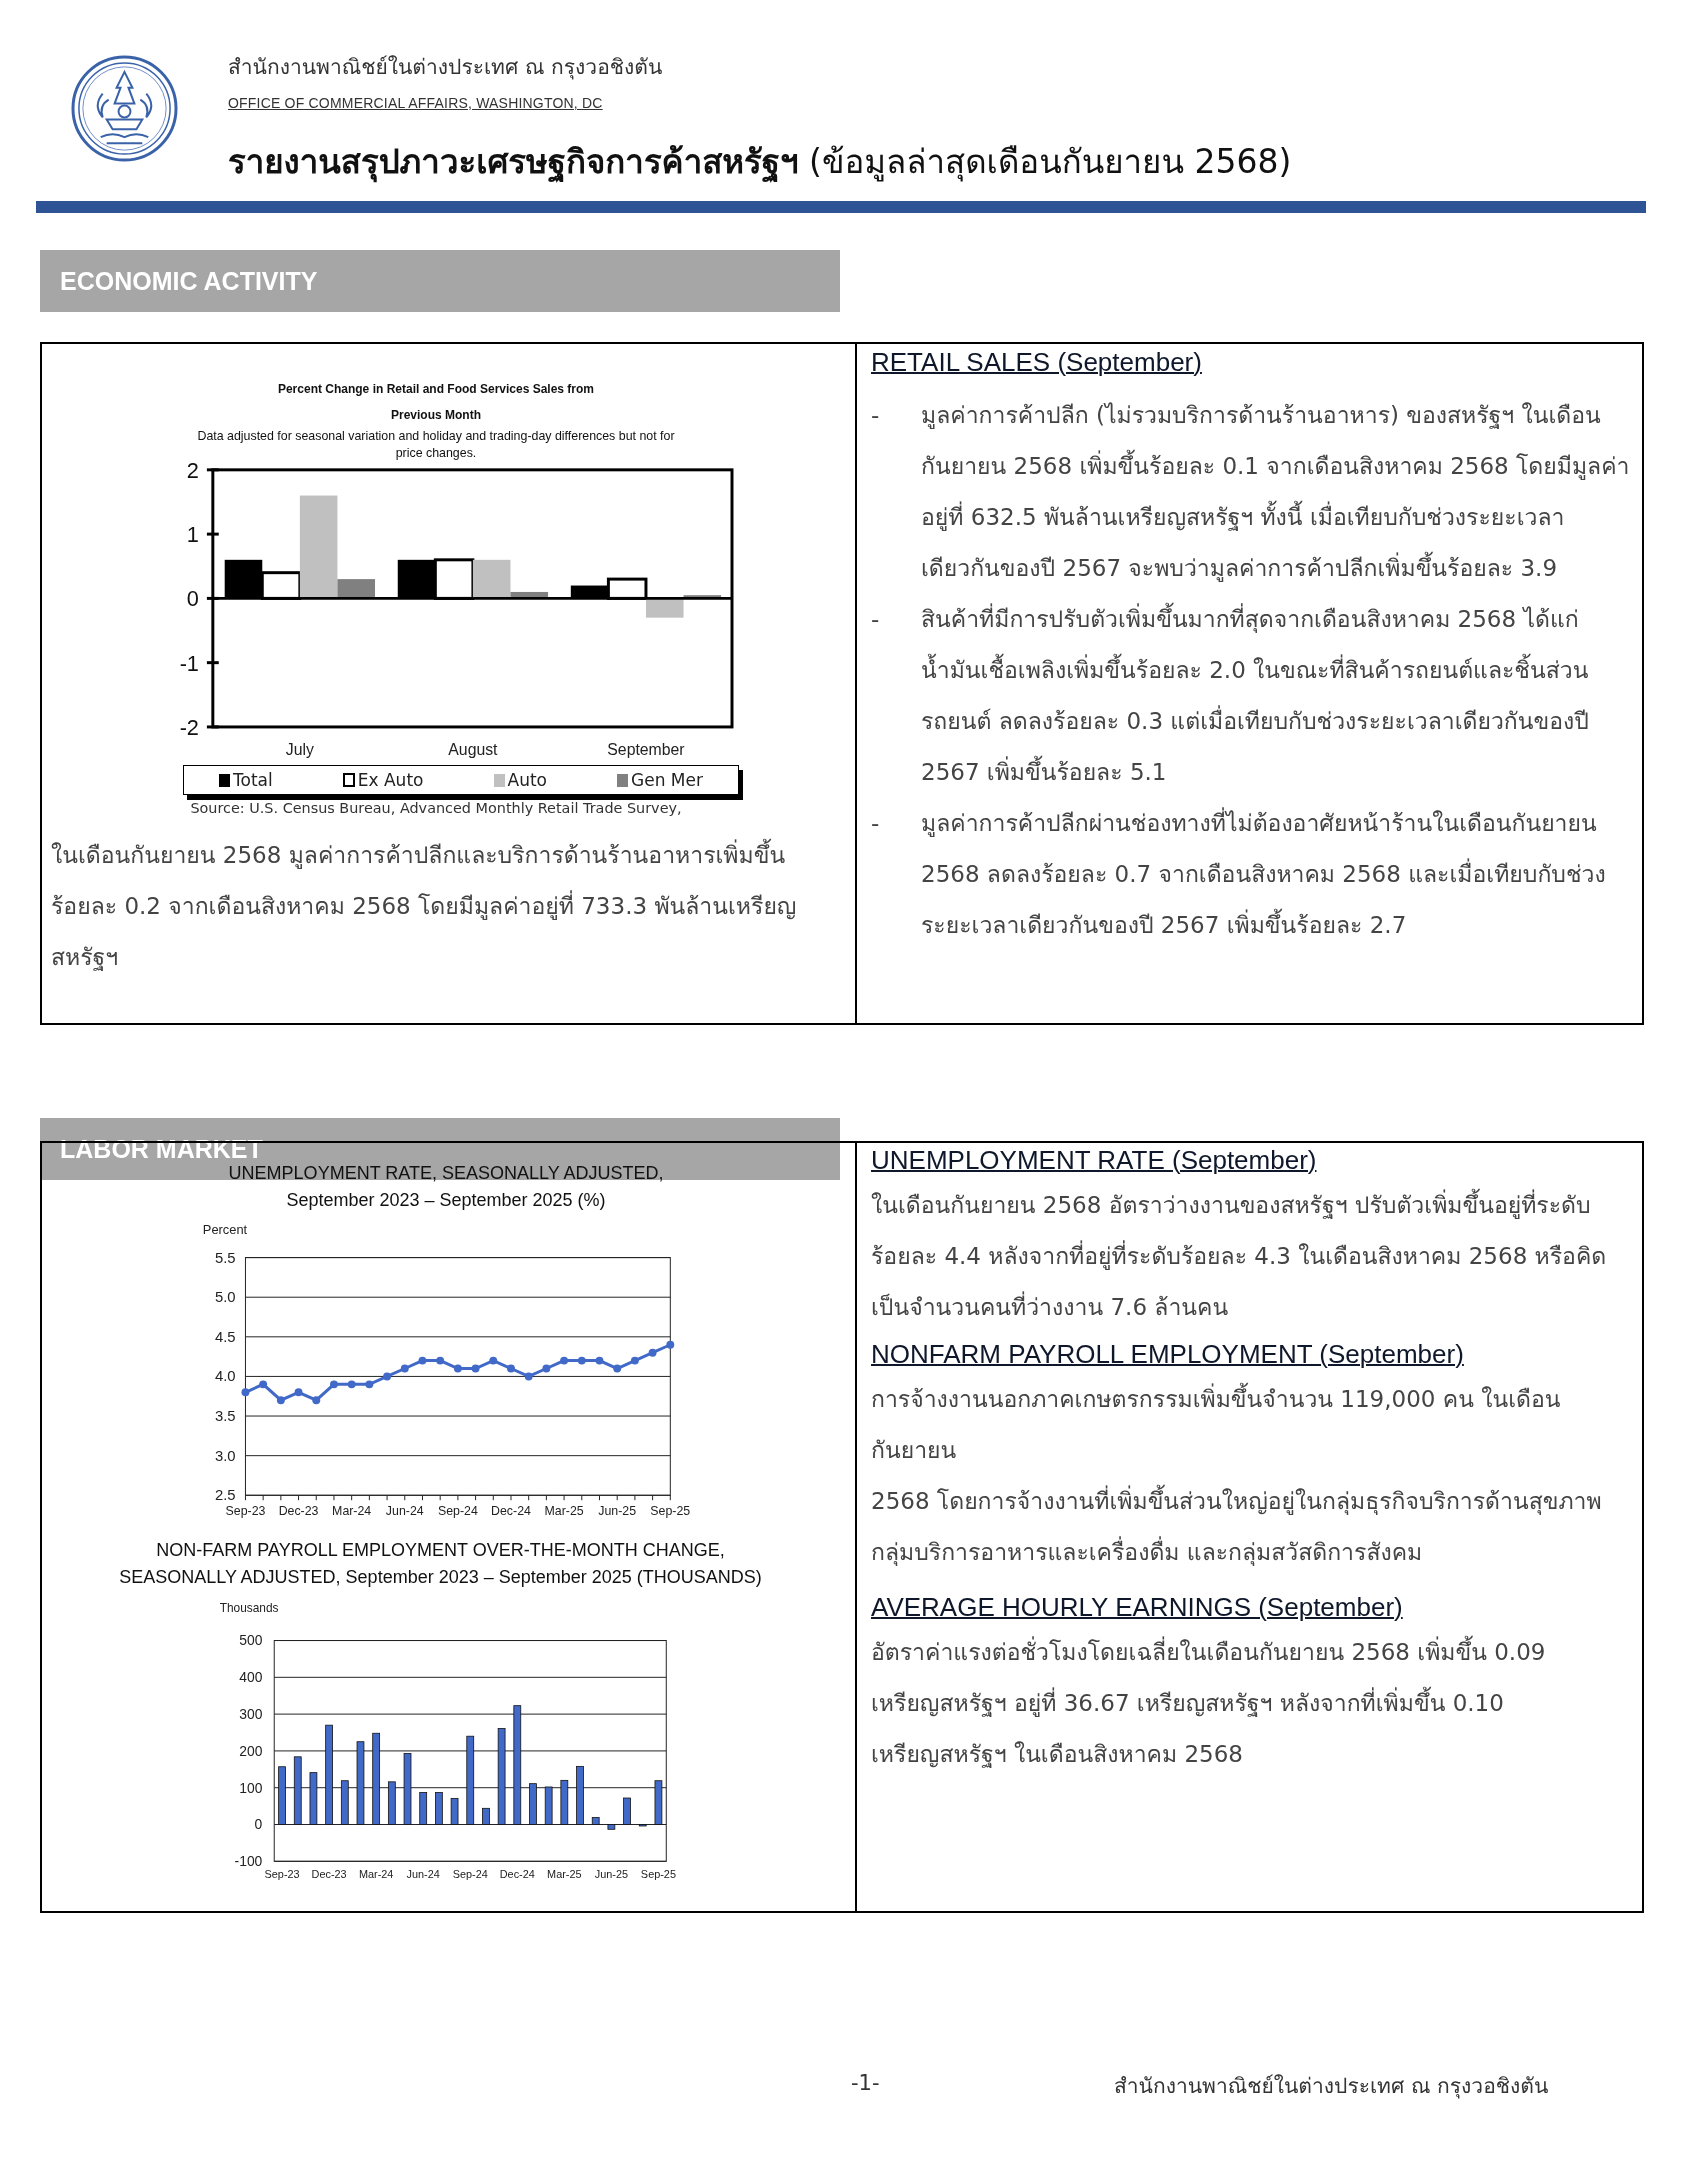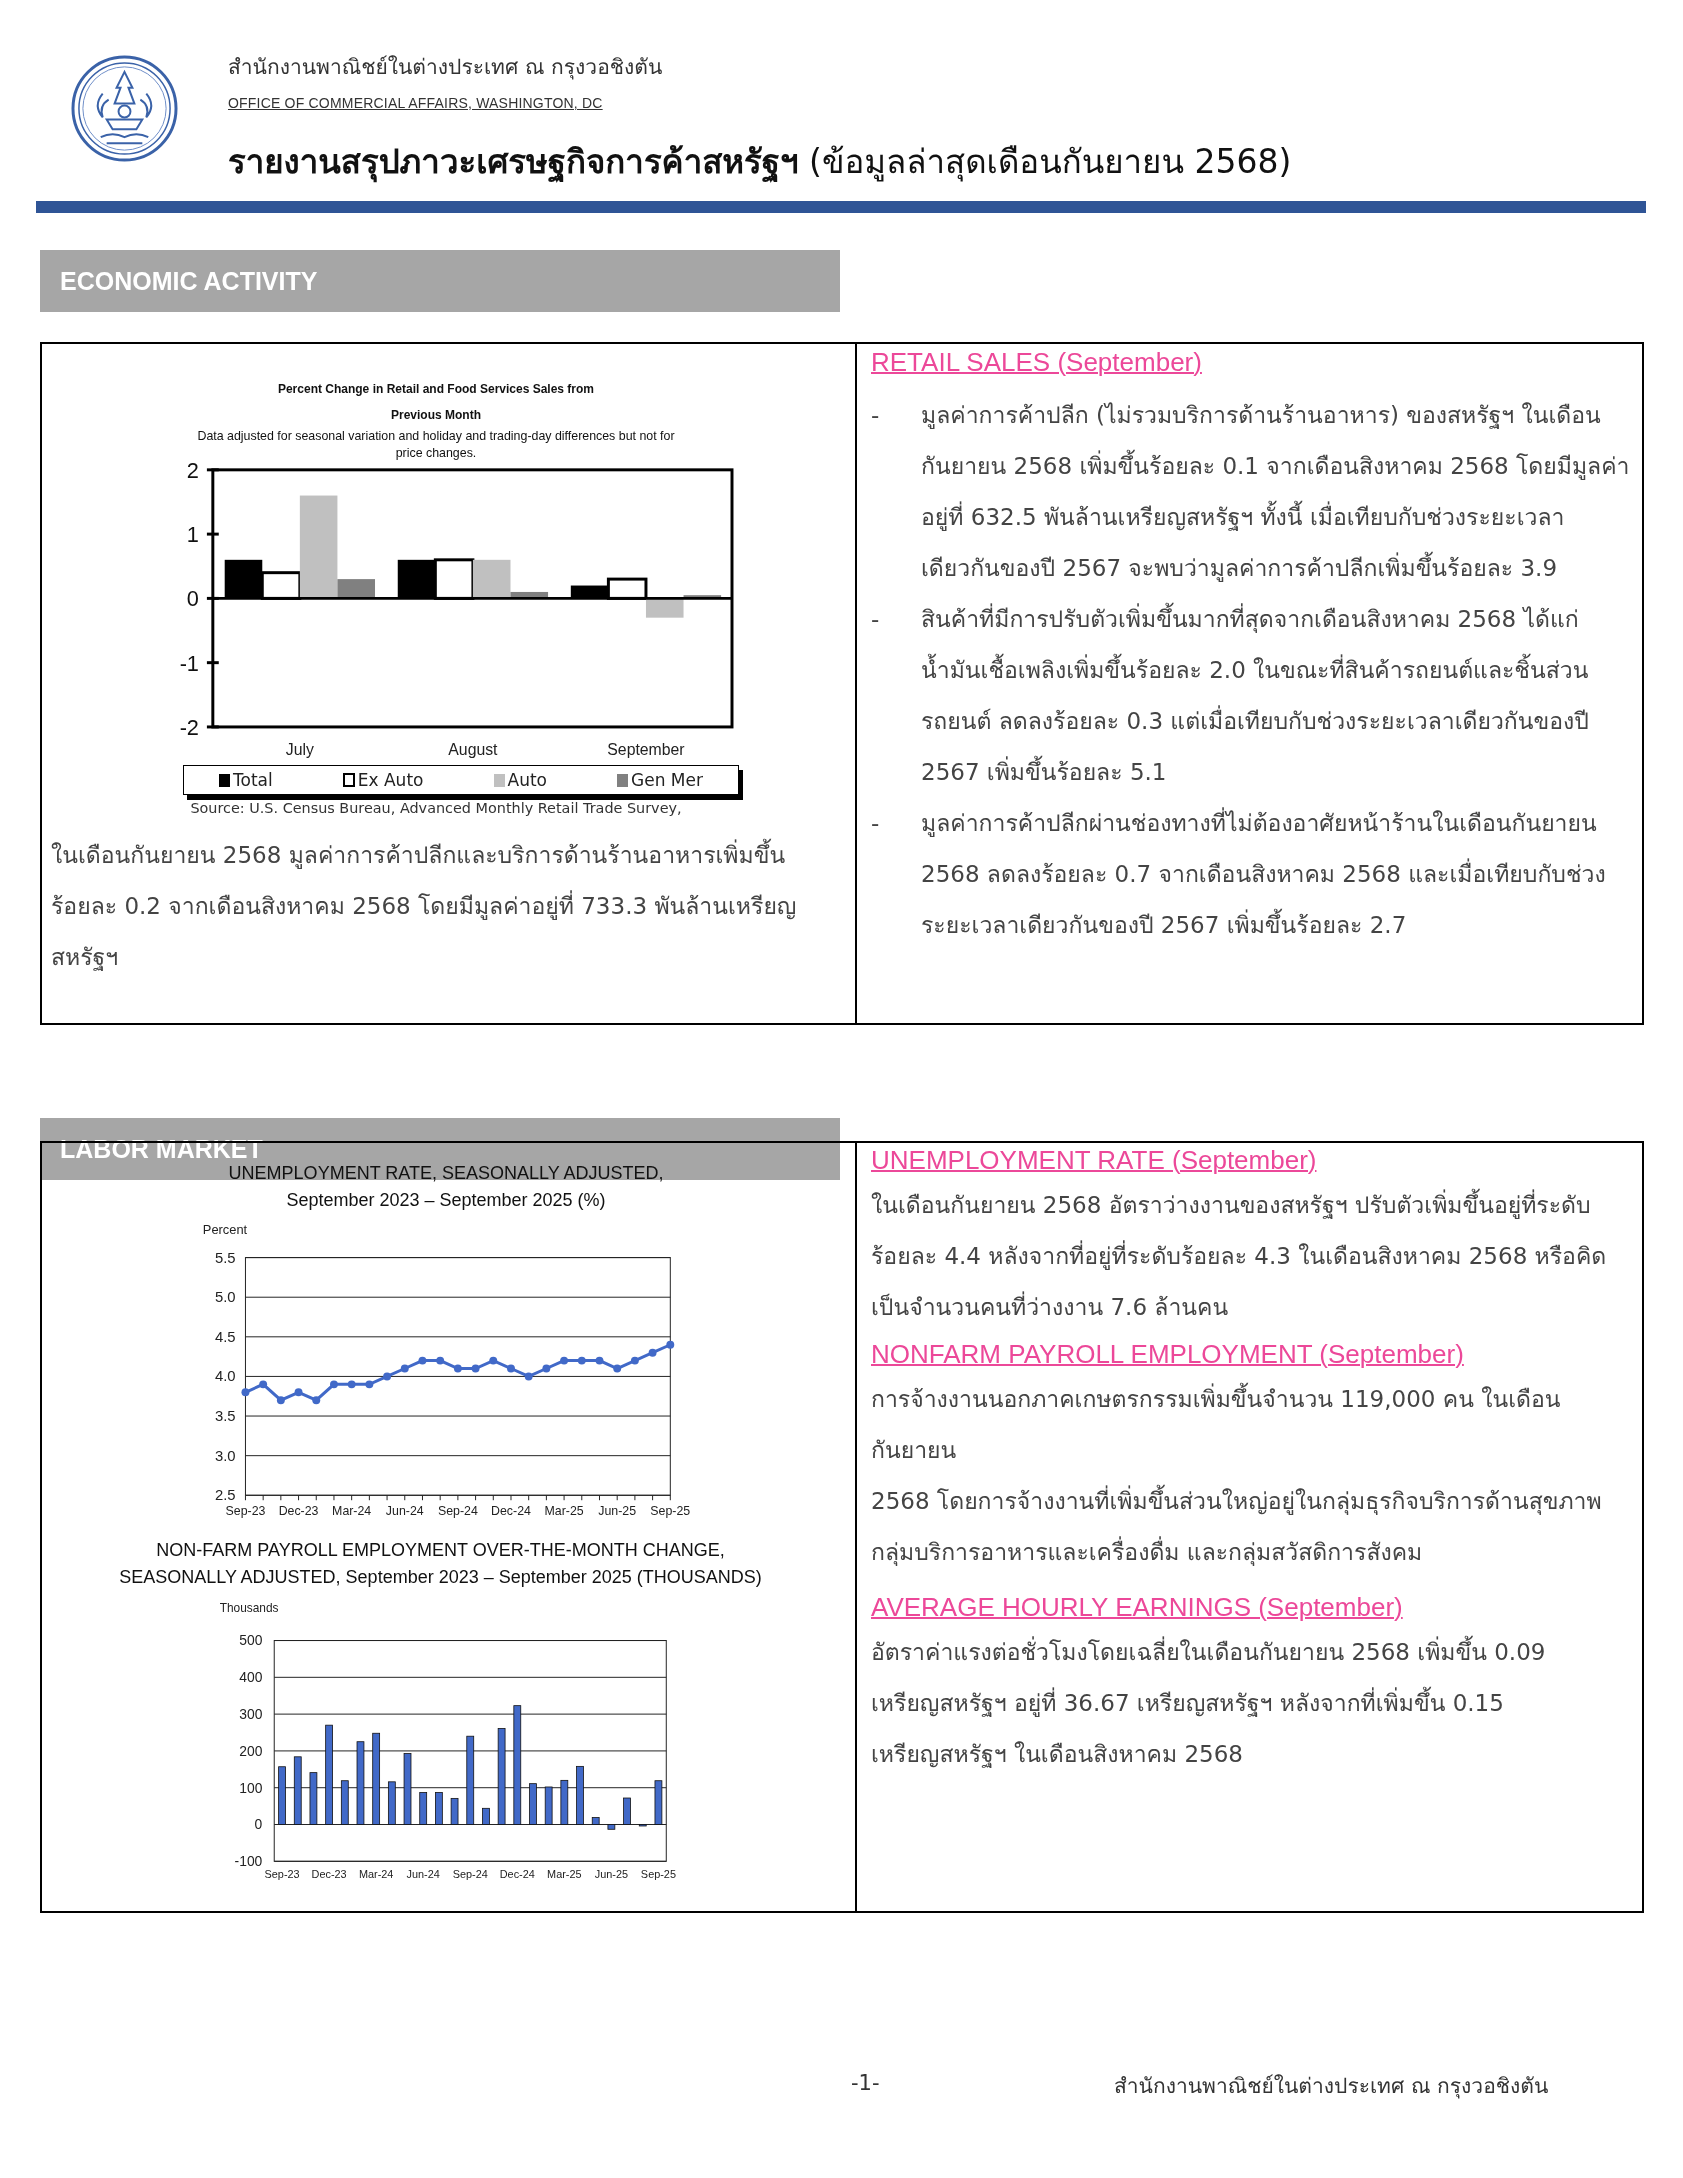--- a/index.html
+++ b/index.html
@@ -10,21 +10,21 @@
   .org-th { left:228px; top:50px; font-size:21px; color:#333; font-family:"DejaVu Sans",sans-serif; }
   .org-en { left:228px; top:95px; font-size:14px; color:#333; letter-spacing:0.2px;text-decoration:underline; }
   .doc-title { left:228px; top:135px; font-size:33px; color:#111; font-family:"DejaVu Sans",sans-serif; white-space:nowrap; }
   .doc-title b { font-weight:bold; }
   .blue-bar { left:36px; top:201px; width:1610px; height:12px; background:#2f5496; }
   .section-head { left:40px; width:800px; height:62px; background:#a6a6a6; color:#ffffff;
                   font-size:25px; font-weight:bold; line-height:62px; padding-left:20px; box-sizing:border-box; }
   .box { left:40px; width:1604px; border:2.5px solid #000; box-sizing:border-box; }
   .divider { width:1.5px; background:#000; }
   .right-col { font-family:"DejaVu Sans",sans-serif; color:#333; }
-  .sub-head { font-family:"Liberation Sans",sans-serif; font-size:26px; color:#ec4899; text-decoration:underline; text-decoration-thickness:2px; white-space:nowrap; }
+  .sub-head { font-family:"Liberation Sans",sans-serif; font-size:26px; color:#0f172a; text-decoration:underline; text-decoration-thickness:2px; white-space:nowrap; }
   .para { font-size:23px; line-height:51px; color:#444; }
   .bullet { position:relative; padding-left:50px; }
   .bullet .dash { position:absolute; left:0; top:0; }
   .chart-title { font-family:"Liberation Sans",sans-serif; text-align:center; color:#111; }
   svg text { font-family:"Liberation Sans",sans-serif; }
   .footer { font-family:"DejaVu Sans",sans-serif; font-size:21px; color:#333; }
 </style>
 </head>
 <body>
 
@@ -290,20 +290,20 @@
     </div>
   <div class="sub-head" style="margin-top:6px;">NONFARM PAYROLL EMPLOYMENT (September)</div>
   <div class="para" style="margin-top:4px;" id="nonfarm-lines">
       <div>การจ้างงานนอกภาคเกษตรกรรมเพิ่มขึ้นจำนวน 119,000 คน ในเดือนกันยายน</div>
       <div>2568 โดยการจ้างงานที่เพิ่มขึ้นส่วนใหญ่อยู่ในกลุ่มธุรกิจบริการด้านสุขภาพ</div>
       <div>กลุ่มบริการอาหารและเครื่องดื่ม และกลุ่มสวัสดิการสังคม</div>
     </div>
   <div class="sub-head" style="margin-top:14px;">AVERAGE HOURLY EARNINGS (September)</div>
   <div class="para" style="margin-top:4px;" id="earn-lines">
       <div>อัตราค่าแรงต่อชั่วโมงโดยเฉลี่ยในเดือนกันยายน 2568 เพิ่มขึ้น 0.09</div>
-      <div>เหรียญสหรัฐฯ อยู่ที่ 36.67 เหรียญสหรัฐฯ หลังจากที่เพิ่มขึ้น 0.15</div>
+      <div>เหรียญสหรัฐฯ อยู่ที่ 36.67 เหรียญสหรัฐฯ หลังจากที่เพิ่มขึ้น 0.10</div>
       <div>เหรียญสหรัฐฯ ในเดือนสิงหาคม 2568</div>
     </div>
 </div>
 
 <div class="abs footer" style="left:851px; top:2071px;">-1-</div>
 <div class="abs footer" style="left:1114px; top:2069px;">สำนักงานพาณิชย์ในต่างประเทศ ณ กรุงวอชิงตัน</div>
 
 
 </body></html>

